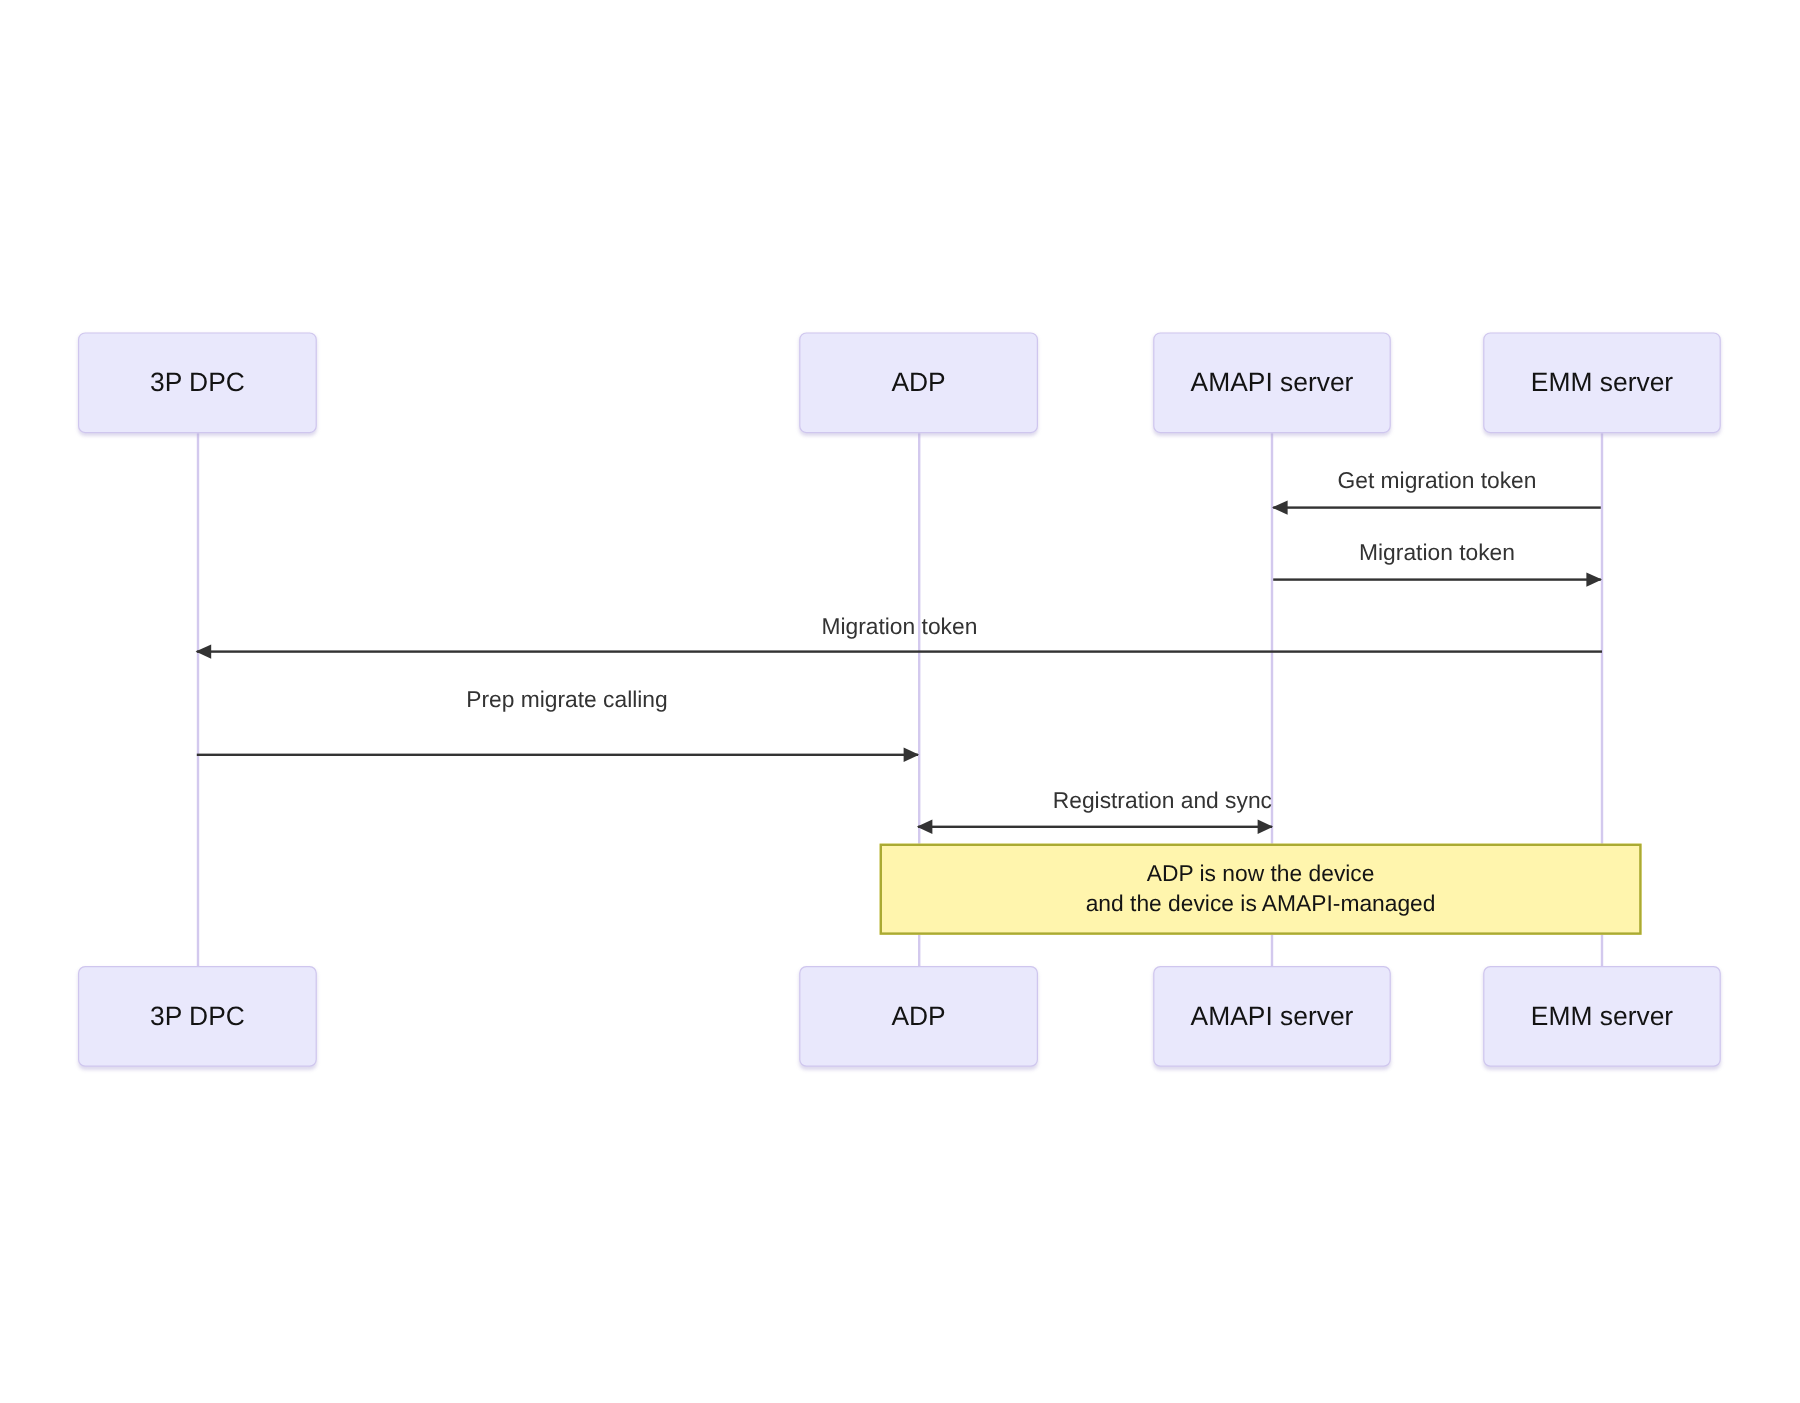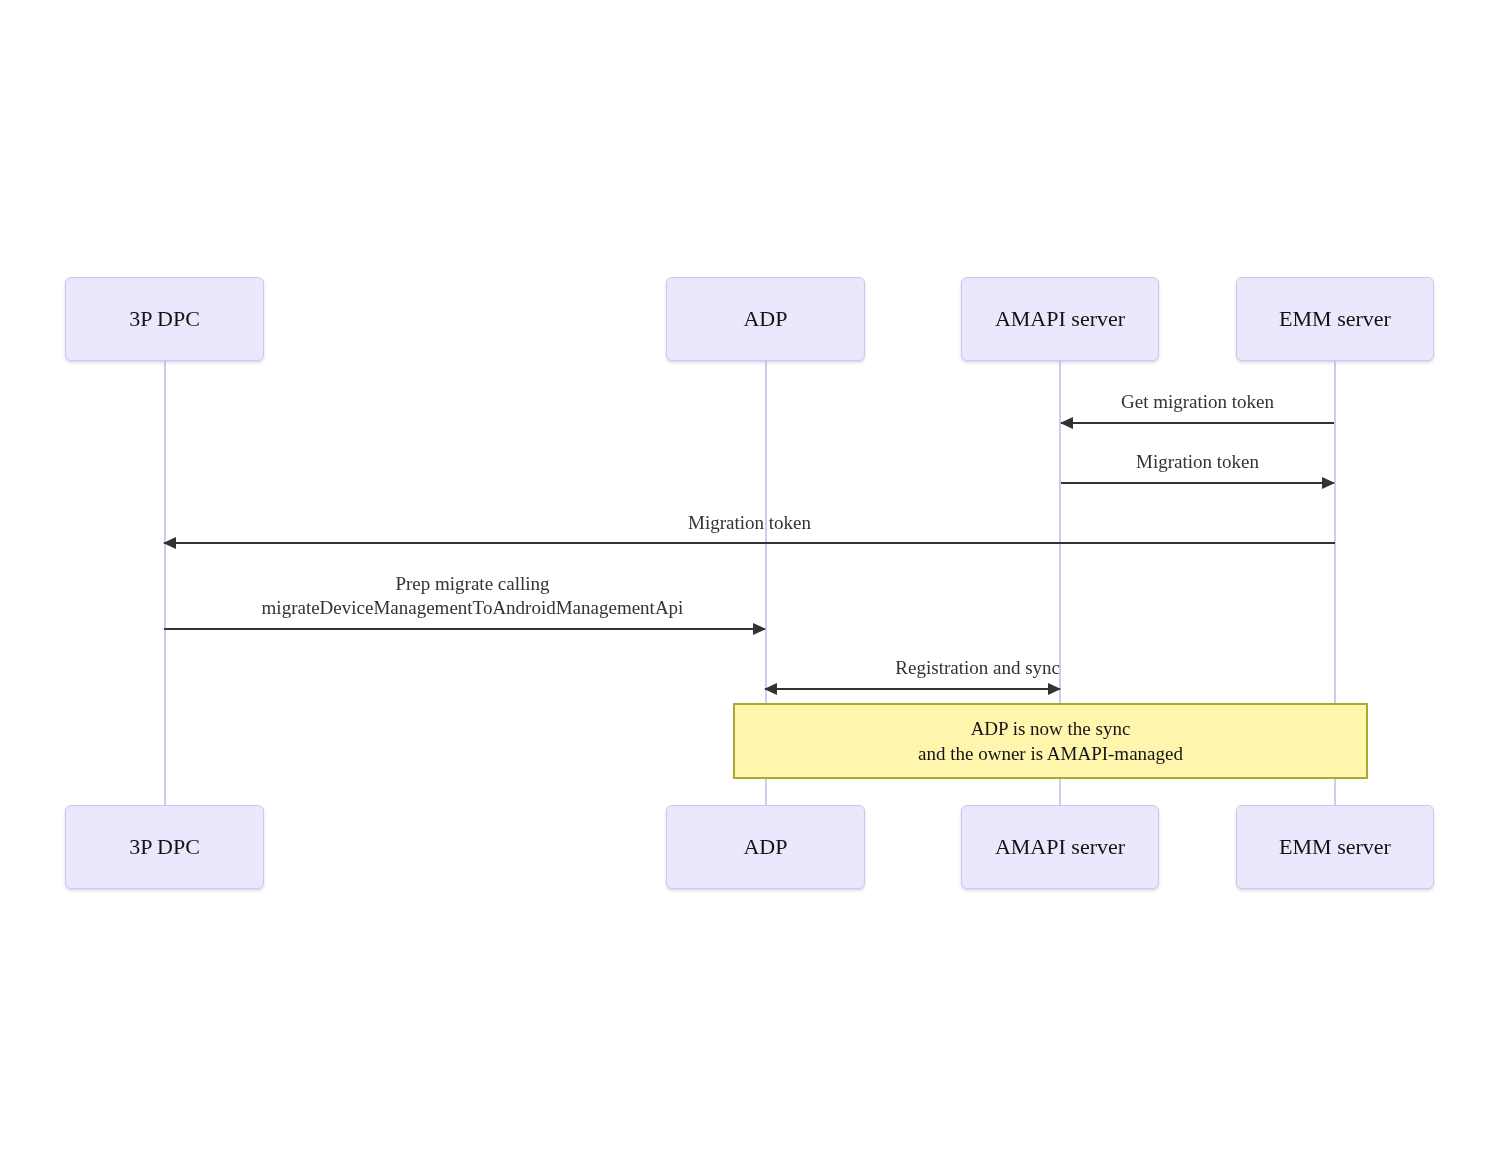--- a/index.html
+++ b/index.html
@@ -1,21 +1,21 @@
 <!DOCTYPE html>
 <html><head>
 <meta charset="utf-8">
 <style>
   html, body { margin: 0; padding: 0; background: #ffffff; }
   .canvas {
     position: relative;
     width: 1500px;
     height: 1169px;
     background: #ffffff;
-    font-family: Liberation Serif, serif;
+    font-family: Liberation Sans, sans-serif;
     overflow: hidden;
   }
   .lifeline {
     position: absolute;
     top: 361px;
     height: 444px;
     width: 2px;
     background: #d3c9ee;
     z-index: 1;
   }
@@ -112,35 +112,34 @@
     <span class="head head-right"></span>
   </div>
 
   <div class="msg-label" style="left:164px; top:511px; width:1171px;">Migration token</div>
   <div class="msg-line" style="left:164px; top:542px; width:1171px;">
     <span class="head head-left"></span>
   </div>
 
   <div class="msg-label" style="left:172px; top:572px; width:601px;">
     <div>Prep migrate calling</div>
-    <div>migrateDeviceManagementToAndroidManagementApi</div>
   </div>
   <div class="msg-line" style="left:164px; top:628px; width:601px;">
     <span class="head head-right"></span>
   </div>
 
   <div class="msg-label" style="left:765px; top:656px; width:295px;text-align:right;">Registration and sync</div>
   <div class="msg-line" style="left:765px; top:688px; width:295px;">
     <span class="head head-left"></span>
     <span class="head head-right"></span>
   </div>
 
   <div class="note">
-    <div>ADP is now the sync</div>
-    <div>and the owner is AMAPI-managed</div>
+    <div>ADP is now the device</div>
+    <div>and the device is AMAPI-managed</div>
   </div>
 
   <div class="actor" style="left:65px;  top:805px;">
     <span>3P DPC</span>
   </div>
   <div class="actor" style="left:666px; top:805px;">
     <span>ADP</span>
   </div>
   <div class="actor" style="left:961px; top:805px; width:198px;">
     <span>AMAPI server</span>

